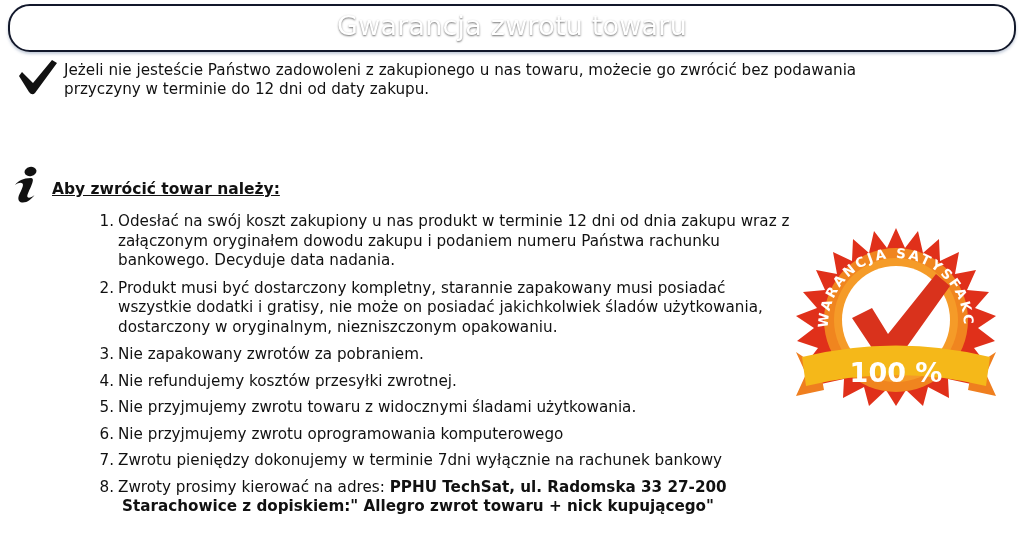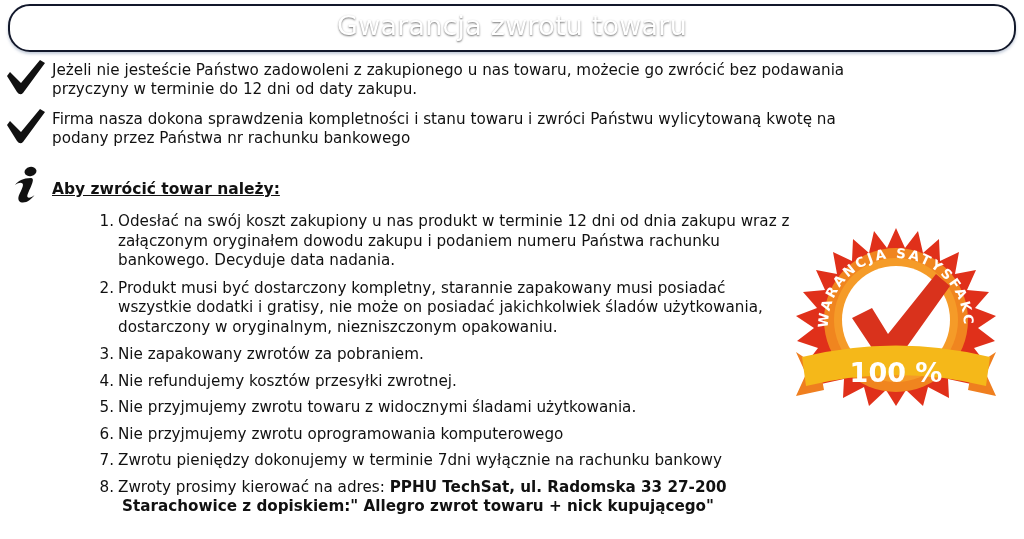--- a/index.html
+++ b/index.html
@@ -60,21 +60,21 @@
     font-size: 27px;
     font-weight: 400;
     letter-spacing: 0.2px;
     text-shadow: 0 1px 2px rgba(0,0,0,0.55), 0 0 6px rgba(255,255,255,0.25);
     white-space: nowrap;
   }
 
   
   .intro {
     position: absolute;
-    left: 0;
+    left: 12px;
     top: 58px;
     width: 880px;
   }
   .intro-row {
     display: flex;
     align-items: flex-start;
     margin-bottom: 8px;
   }
   .check-icon {
     width: 52px;
@@ -169,28 +169,20 @@
 
   <div class="intro-row">
     <div class="check-icon">
       <svg width="42" height="36" viewBox="0 0 42 36" aria-hidden="true">
         <path d="M2 16 L5 12 L16 23 L35 0 L40 3 L18 33 Q15 36 12 32 Z" fill="#111111"></path>
       </svg>
     </div>
     <div class="intro-text">Jeżeli nie jesteście Państwo zadowoleni z zakupionego u nas towaru, możecie go zwrócić bez podawania przyczyny w terminie do 12 dni od daty zakupu.</div>
   </div>
 
-  <div class="intro-row">
-    <div class="check-icon">
-      <svg width="42" height="36" viewBox="0 0 42 36" aria-hidden="true">
-        <path d="M2 16 L5 12 L16 23 L35 0 L40 3 L18 33 Q15 36 12 32 Z" fill="#111111"></path>
-      </svg>
-    </div>
-    <div class="intro-text">Firma nasza dokona sprawdzenia kompletności i stanu towaru i zwróci Państwu wylicytowaną kwotę na podany przez Państwa nr rachunku bankowego</div>
-  </div>
 
 </div>
 
 <div class="info-block">
 
   <div class="info-head-row">
     <div class="info-icon">
       <svg width="34" height="40" viewBox="0 0 34 40" aria-hidden="true">
         <ellipse cx="21.5" cy="5.5" rx="6" ry="4.6" transform="rotate(-12 21.5 5.5)" fill="#111111"></ellipse>
         <path d="M22 12 C14 12 9 15 6 19 C9 17 12 16 13.5 17.5 C15 19 12.5 24 10.5 28
@@ -202,21 +194,21 @@
     <div class="info-head">Aby zwrócić towar należy:</div>
   </div>
 
   <ol class="rules">
     <li>Odesłać na swój koszt zakupiony u nas produkt w terminie 12 dni od dnia zakupu wraz z załączonym oryginałem dowodu zakupu i podaniem numeru Państwa rachunku bankowego. Decyduje data nadania.</li>
     <li>Produkt musi być dostarczony kompletny, starannie zapakowany musi posiadać wszystkie dodatki i gratisy, nie może on posiadać jakichkolwiek śladów użytkowania, dostarczony w oryginalnym, niezniszczonym opakowaniu.</li>
     <li class="tight">Nie zapakowany zwrotów za pobraniem.</li>
     <li class="tight">Nie refundujemy kosztów przesyłki zwrotnej.</li>
     <li class="tight">Nie przyjmujemy zwrotu towaru z widocznymi śladami użytkowania.</li>
     <li class="tight">Nie przyjmujemy zwrotu oprogramowania komputerowego</li>
-    <li class="tight">Zwrotu pieniędzy dokonujemy w terminie 7dni wyłącznie na rachunku bankowy</li>
+    <li class="tight">Zwrotu pieniędzy dokonujemy w terminie 7dni wyłącznie na rachunek bankowy</li>
     <li class="tight"><span>Zwroty prosimy kierować na adres: </span><span class="b">PPHU TechSat, ul. Radomska 33 27-200</span><span class="b l2">Starachowice z dopiskiem:" Allegro zwrot towaru + nick kupującego"</span></li>
   </ol>
 
 </div>
 
 <div class="seal">
   <svg width="212" height="190" viewBox="0 0 212 190" aria-hidden="true">
     <defs>
       <path id="ringPath" d="M 38 104 A 68 68 0 0 1 174 104" fill="none"></path>
     </defs>

